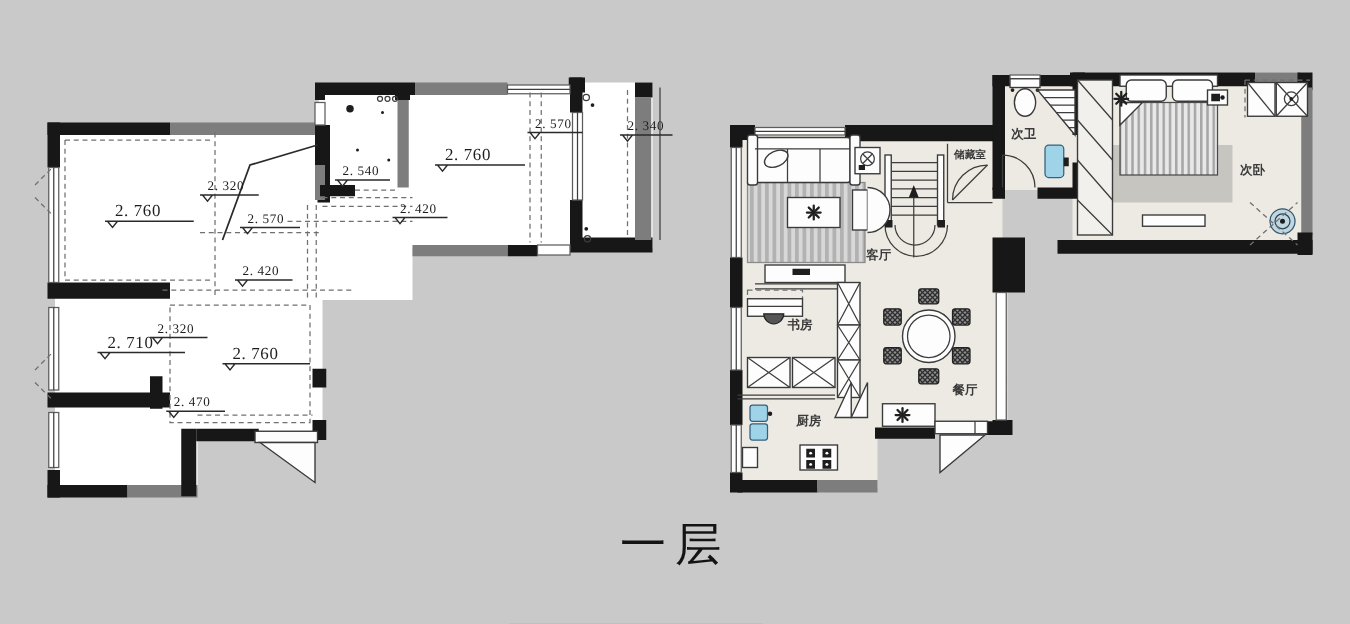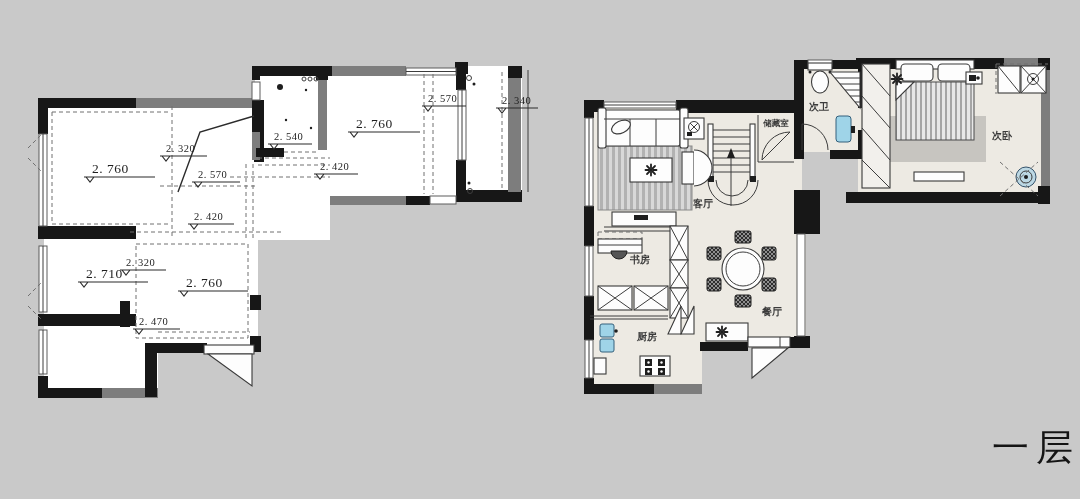--- a/index.html
+++ b/index.html
@@ -22,21 +22,21 @@
   .furnb{fill:#f2f0ec;stroke:#3a3a3a;stroke-width:1.1}
   .dark{fill:#1e1e1e;stroke:none}
   .blue{fill:var(--fixture-blue);stroke:#34607c;stroke-width:1}
   .lvl{font-family:"Liberation Serif",serif;fill:#1e1e1e;letter-spacing:.5px}
   .lvl.small{font-size:10.5px}
   .lvl.big{font-size:13.5px}
   .lvl-line{stroke:#2a2a2a;stroke-width:1.1;fill:none}
   .room-label{font-family:"Liberation Sans",sans-serif;font-size:10px;font-weight:bold;
               fill:#3b3b3b;text-anchor:middle}
   .room-label.sm{font-size:8.5px}
-  .title{position:absolute;left:0;right:0;top:423px;text-align:right;
+  .title{position:absolute;left:0;right:0;top:411px;text-align:center;
          font-size:37px;color:#141414;letter-spacing:7px;}
 </style>
 </head>
 <body>
 
 <div class="stage">
 <svg width="1080" height="499" viewBox="0 0 1080 499">
   <defs>
     <pattern id="rugStripes" width="6" height="6" patternUnits="userSpaceOnUse">
       <rect width="6" height="6" fill="#d8d8d8"></rect>

